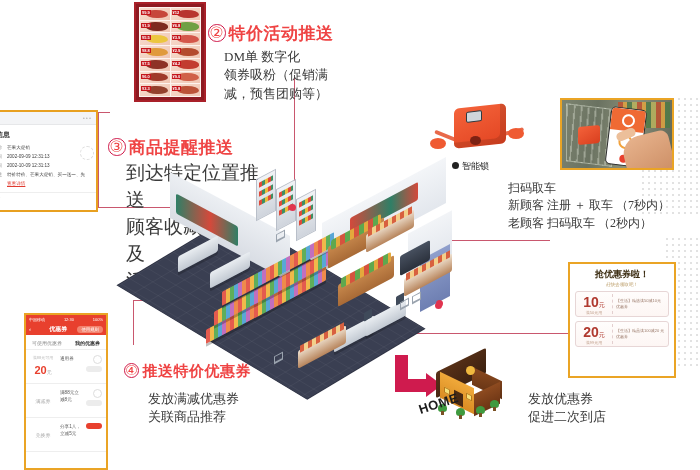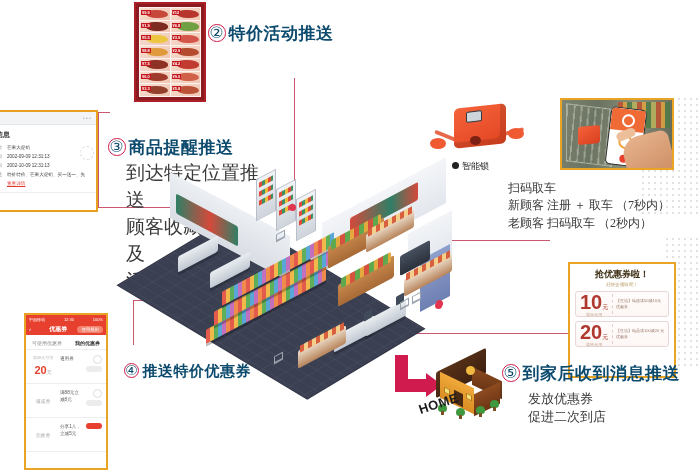--- a/index.html
+++ b/index.html
@@ -21,21 +21,21 @@
     background-image: radial-gradient(#d8d8d8 0.9px, transparent 1px);
     background-size: 6px 6px;
     opacity: .75;
   }
 
   
   .step-head {
     position: absolute;
     white-space: nowrap;
     font-weight: bold;
-    color: #0c4a6e;
+    color: #ef4444;
     letter-spacing: .5px;
   }
   .step-num {
     display: inline-block;
     border: 1.6px solid #d01a4a;
     border-radius: 50%;
     width: 1.12em; height: 1.12em;
     line-height: 1.02em;
     text-align: center;
     font-size: .92em;
@@ -309,21 +309,21 @@
   #coupon .c-sub {
     text-align:center; font-size: 4.6px; color:#b99a63; margin-top:1px;
   }
   #coupon .c-row {
     display:flex; align-items:center; gap:3px;
     border: .8px solid #e7d6d6; border-radius:3px;
     margin-top: 4px; padding: 2px 3px; height: 26px;
     background: linear-gradient(180deg,#fffdfc,#fdf6f4);
   }
   #coupon .c-amt { width:30px; text-align:center; line-height:1; }
-  #coupon .c-amt .v { font-size: 20px; font-weight:bold; color:#b0392f; }
+  #coupon .c-amt .v { font-size: 14px; font-weight:bold; color:#b0392f; }
   #coupon .c-amt .u { font-size: 6px; color:#b0392f; }
   #coupon .c-amt .n { display:block; font-size: 4px; color:#c0a08c; margin-top:1px; }
   #coupon .c-div { width:0; border-left: .8px dashed #e3cfcf; height:20px; }
   #coupon .c-desc { flex:1; font-size: 4px; color:#9c7b6b; line-height: 6px; }
 
   
   #store { position:absolute; left: 152px; top: 148px; width: 336px; height: 230px; }
   #store .floor {
     position:absolute; left: 12px; top: 52px;
     width: 214px; height: 214px;
@@ -561,20 +561,23 @@
         </div>
       <div class="cell c14">
           <span class="pr">¥5.8</span>
         </div>
     </div>
   </div>
 
   <div class="step-head" style="left:208px;top:22px;font-size:17px;">
     <span class="step-num">②</span><span>特价活动推送</span>
   </div>
+  <div class="step-body" style="left:224px;top:48px;font-size:13px;width:150px;">DM单 数字化
+领券吸粉（促销满
+减，预售团购等）</div>
 
 
   <div id="lock">
     <div class="arm l"></div>
     <div class="arm r"></div>
     <div class="pad l"></div>
     <div class="pad r"></div>
     <div class="body"></div>
     <div class="screen"></div>
     <div class="hole"></div>
@@ -779,20 +782,22 @@
       <div class="mid">分享1人，立减5元</div>
       <div class="rt">
         <div class="pill red"></div>
       </div>
     </div>
   </div>
 
   <div class="step-head" style="left:124px;top:362px;font-size:15px;">
     <span class="step-num">④</span><span>推送特价优惠券</span>
   </div>
+  <div class="step-body" style="left:148px;top:390px;font-size:13px;width:180px;">发放满减优惠券
+关联商品推荐</div>
 
   <div id="bend-arrow">
     <div class="v"></div>
     <div class="h"></div>
     <div class="tip"></div>
   </div>
 
   <div id="home">
     <div class="roof"></div>
     <div class="roof2"></div>
@@ -802,19 +807,16 @@
     <div class="win" style="left:12px;top:30px;"></div>
     <div class="win" style="left:34px;top:36px;"></div>
     <div class="dorm"></div>
     <div class="bush" style="left:6px;top:46px;"></div>
     <div class="bush" style="left:24px;top:50px;"></div>
     <div class="bush" style="left:44px;top:48px;"></div>
     <div class="bush" style="left:58px;top:42px;"></div>
   </div>
   <div id="home-word">HOME</div>
 
-  <div class="step-head" style="left:502px;top:362px;font-size:17px;">
-    <span class="step-num">⑤</span><span>到家后收到消息推送</span>
-  </div>
   <div class="step-body" style="left:528px;top:390px;font-size:13px;width:180px;">发放优惠券
 促进二次到店</div>
 
 </div>
 
 </body></html>

